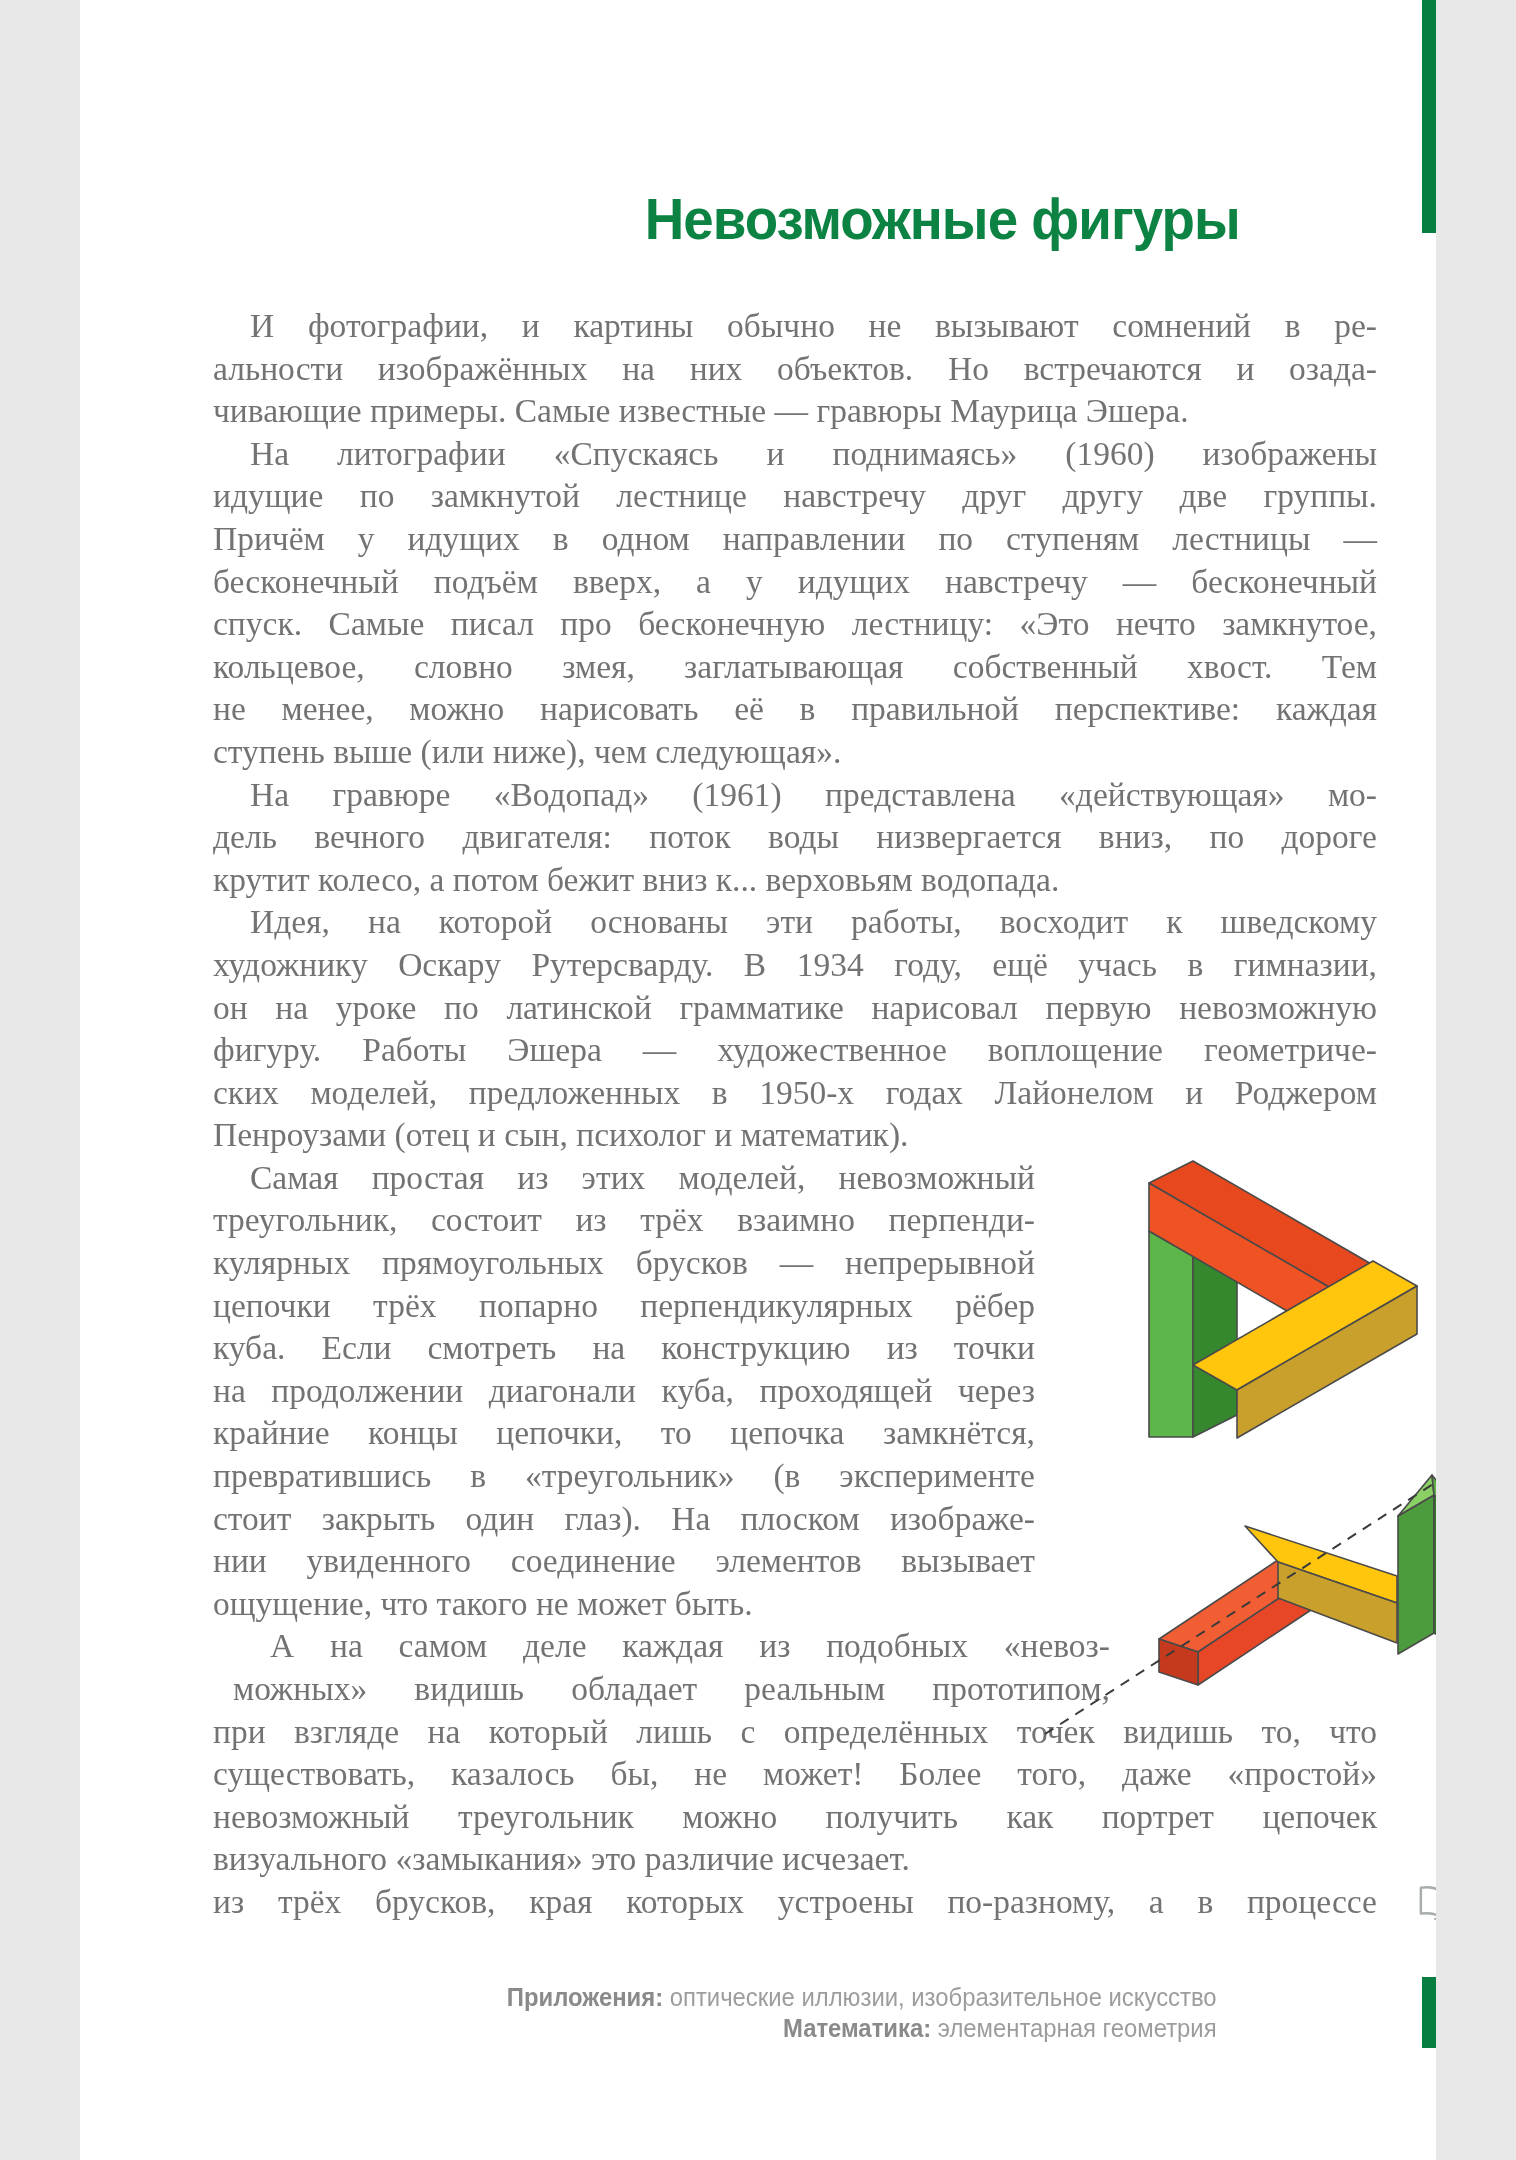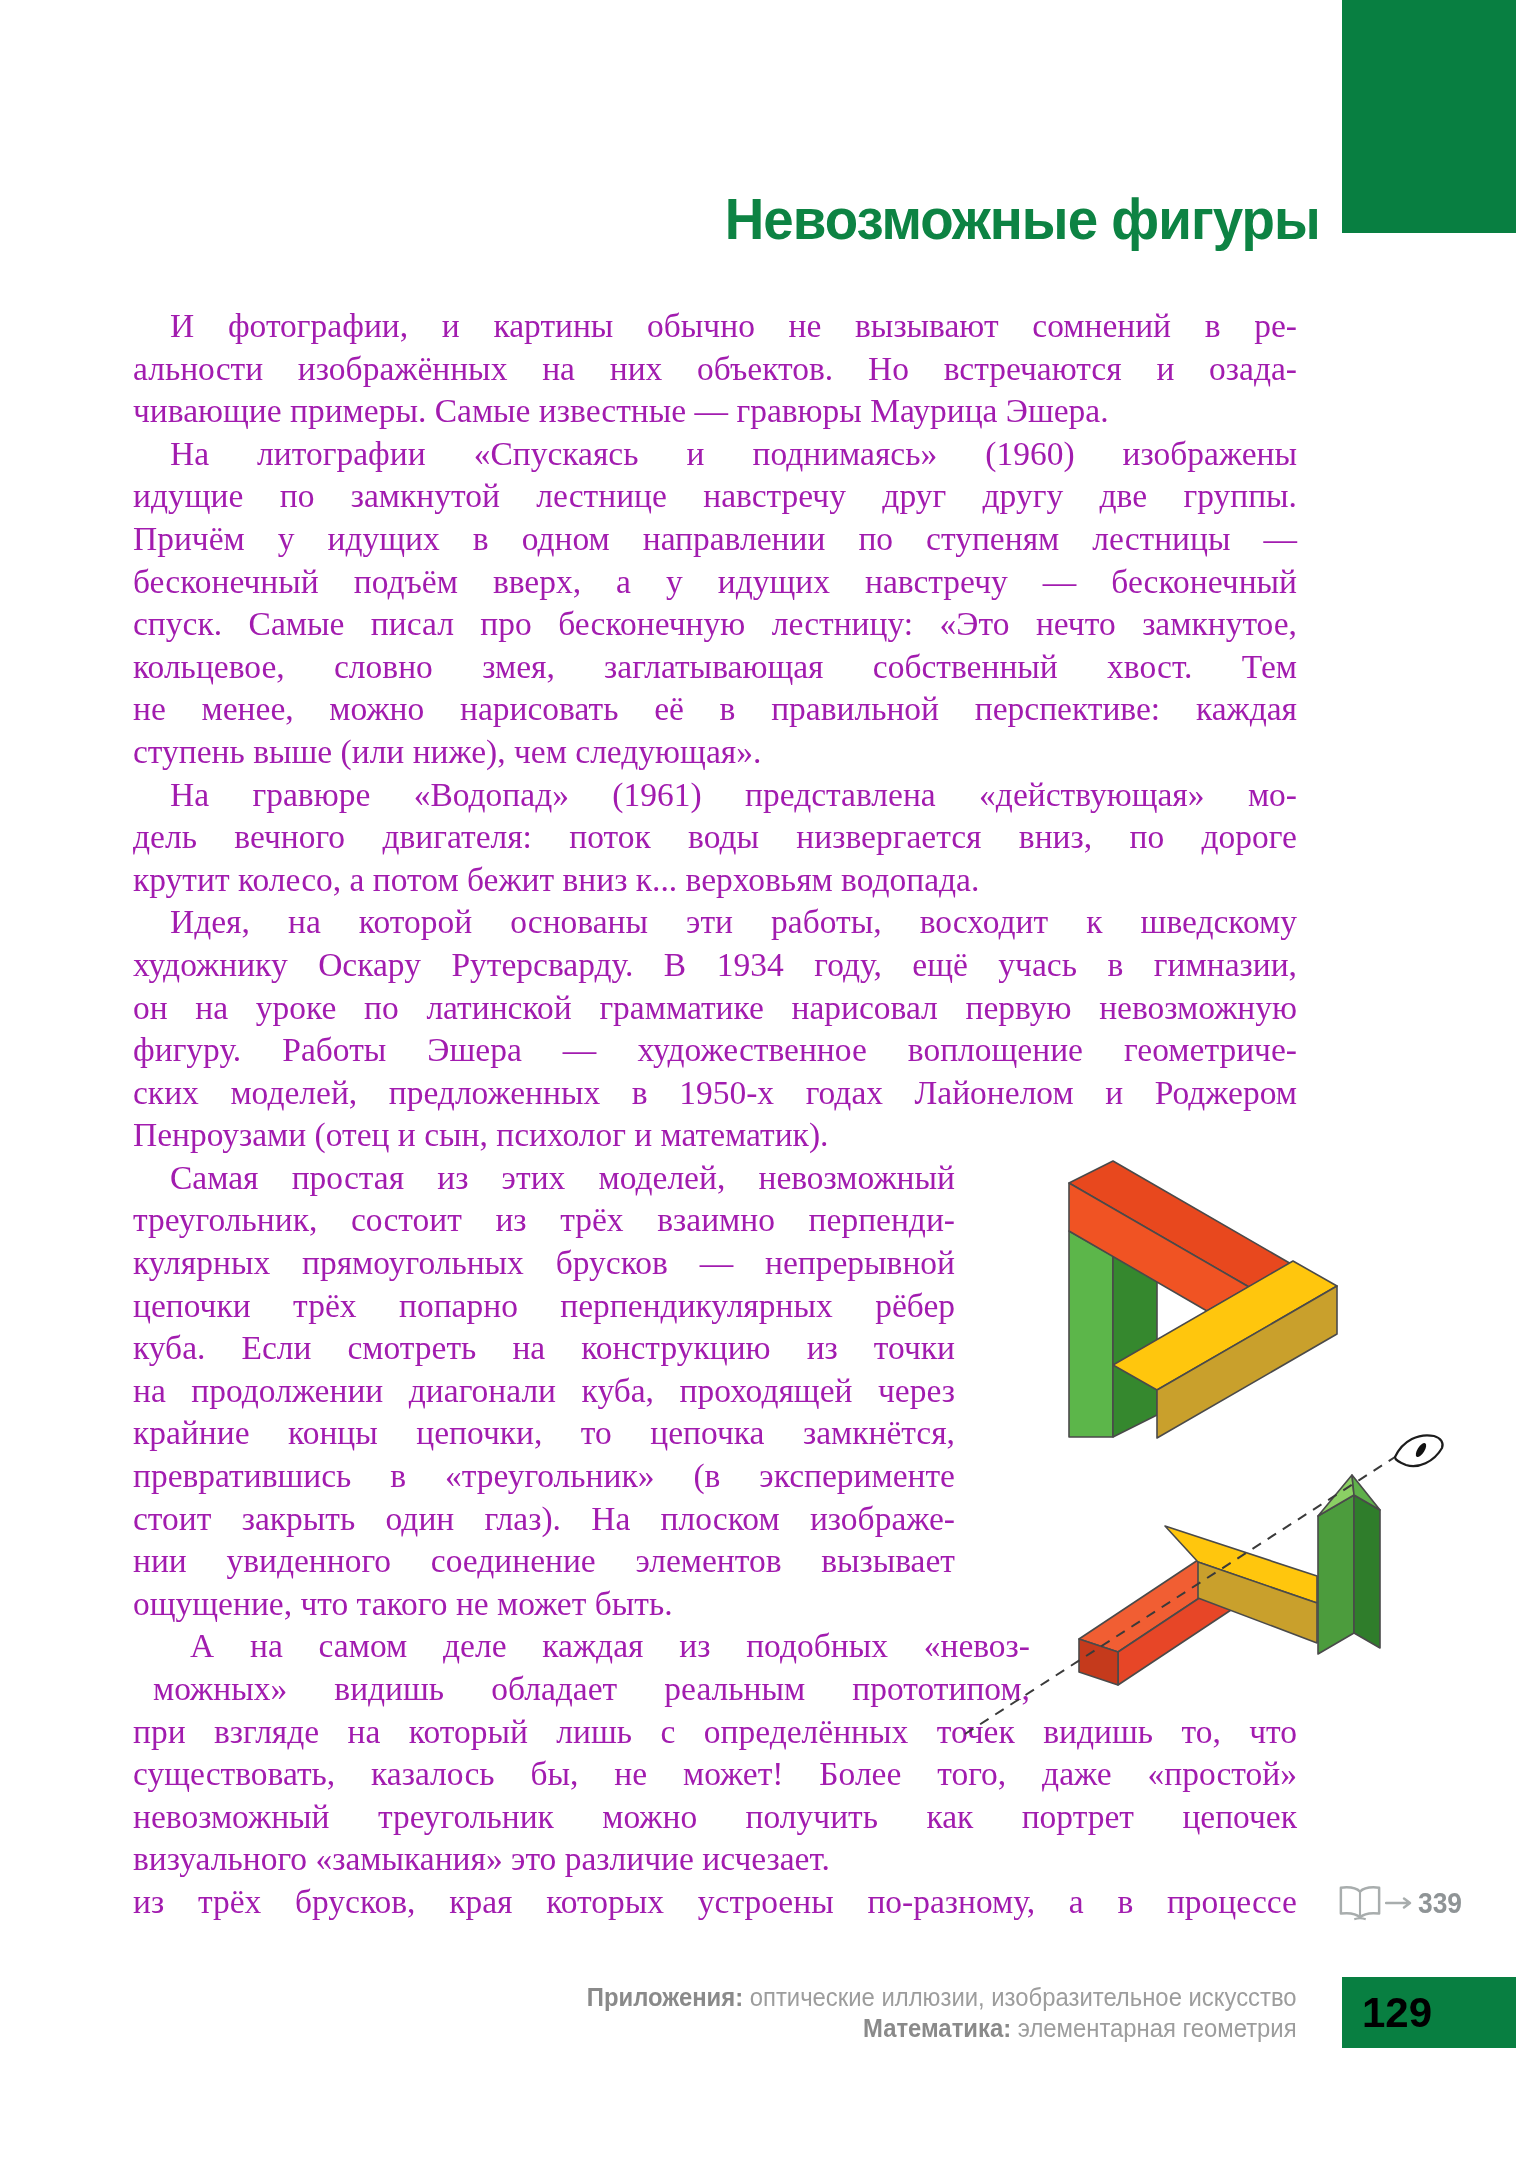--- a/index.html
+++ b/index.html
@@ -1,29 +1,29 @@
 <!DOCTYPE html>
 <html><head>
 <meta charset="utf-8">
 <style>
   html,body{margin:0;padding:0;background:#e8e8e8;}
   .page{
-    position:relative;width:1516px;height:2160px;background:#ffffff;
+    position:relative;width:1356px;height:2160px;background:#ffffff;
     overflow:hidden;font-family:"Liberation Serif",serif;margin:0 auto;
   }
   .green-block{position:absolute;left:1342px;top:0;width:174px;height:233px;background:#087f41;}
   .title{
     position:absolute;top:186px;right:196px;margin:0;
     font-family:"Liberation Sans",sans-serif;font-weight:700;font-size:57px;
     color:#0d8343;letter-spacing:-1px;white-space:nowrap;
     transform:scaleX(.96);transform-origin:100% 50%;
   }
   .textcol{
     position:absolute;left:133px;top:305px;width:1164px;
-    font-size:33.5px;line-height:42.6px;color:#a21caf;
+    font-size:33.5px;line-height:42.6px;color:#737373;
   }
   .line{text-align:justify;text-align-last:justify;}
   .line.last{text-align-last:left;}
   .line.ind{text-indent:37px;}
   .line.narrow{width:822px;}
   .line.narrow2{width:877px;margin-left:20px;}
   .fig{position:absolute;}
   .footer{
     position:absolute;top:1982px;right:219px;text-align:right;
     font-family:"Liberation Sans",sans-serif;font-size:26.5px;line-height:31px;

